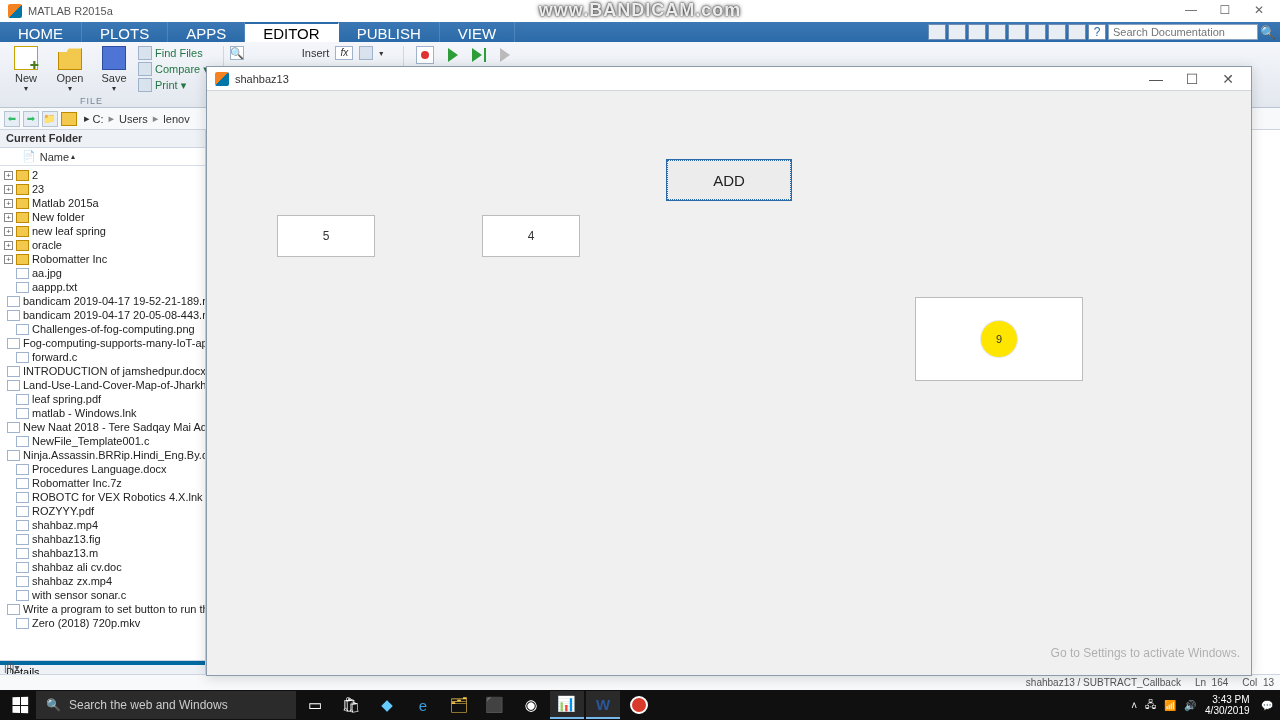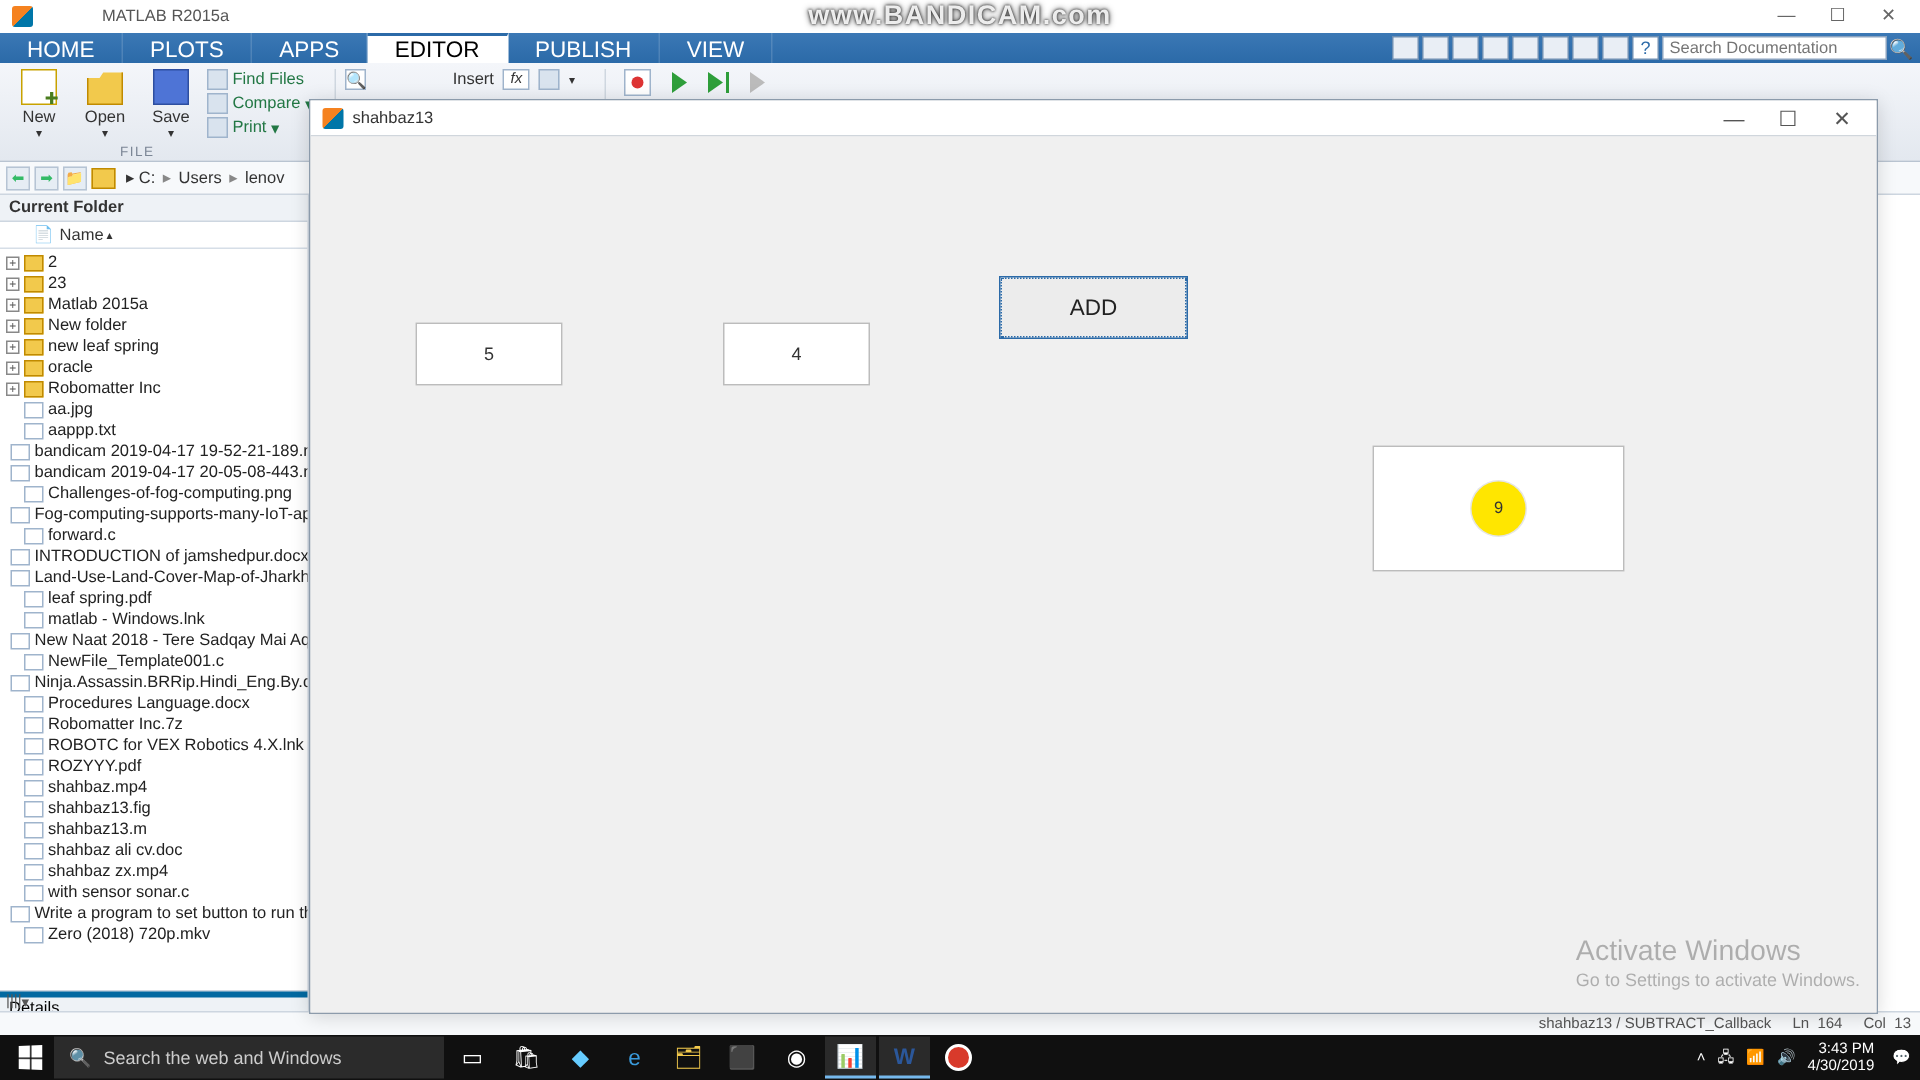--- a/index.html
+++ b/index.html
@@ -1,18 +1,18 @@
 <!DOCTYPE html>
 <html><head>
 <meta charset="utf-8">
 <style>
 * { margin: 0; padding: 0; box-sizing: border-box; font-family: "Segoe UI", Arial, sans-serif; }
 html, body { width: 1280px; height: 720px; overflow: hidden; background: #fff; }
 
-.titlebar { height: 22px; background: #fff; display: flex; align-items: center; padding: 0 8px; font-size: 11px; color: #555; position: relative; gap: 40px; }
+.titlebar { height: 22px; background: #fff; display: flex; align-items: center; padding: 0 8px; font-size: 11px; color: #555; position: relative; }
 .titlebar .mat-logo { width: 14px; height: 14px; margin-right: 6px; background: linear-gradient(135deg,#f58220 0 50%,#0076a8 50% 100%); border-radius: 2px; }
 .titlebar .win-controls { position: absolute; right: 4px; top: 0; display: flex; }
 .titlebar .win-controls div { width: 34px; height: 20px; display: flex; align-items: center; justify-content: center; font-size: 12px; color: #666; }
 .watermark { position: absolute; left: 50%; top: 0; transform: translateX(-50%); font-weight: 700; font-size: 18px; letter-spacing: 1px; color: rgba(255,255,255,.9); text-shadow: 0 0 4px #444,0 0 2px #000; z-index: 200; pointer-events: none; } 
 
 .tabstrip { height: 20px; background: linear-gradient(#3b78b5,#2b6aa8); display: flex; }
 .tab { padding: 3px 18px 0; font-size: 15px; color: #fff; border-right: 1px solid rgba(255,255,255,.15); }
 .tab.active { background: #fff; color: #000; border-top: 2px solid #2b6aa8; padding-top: 1px; }
 .tabstrip .right-tools { margin-left: auto; display: flex; align-items: center; padding-right: 4px; gap: 2px; }
 .right-tools .tool { width: 18px; height: 16px; background: #e9eef5; border: 1px solid #6e8fb3; }
@@ -372,31 +372,30 @@
     <span>shahbaz13</span>
     <div class="win-controls">
       <div>—</div>
       <div>☐</div>
       <div>✕</div>
     </div>
   </div>
   <div class="figure-body">
     <input class="gui-input" style="left: 70px; top: 124px;" value="5">
     <input class="gui-input" style="left: 275px; top: 124px;" value="4">
-    <div class="gui-btn selected" style="left:460px;top:94px">ADD</div>
+    <div class="gui-btn selected" style="left:460px;top:69px">ADD</div>
     <div class="gui-output" style="left:708px;top:206px">
       <div class="cursor-dot">
           <span>9</span>
         </div>
     </div>
   </div>
 </div>
 
 <div class="activate">
-  <div class="t1">Activate Windows</div>
   <div class="t2">Go to Settings to activate Windows.</div>
 </div>
 
 <div class="statusbar">
   <div class="right">
     <span>shahbaz13 / SUBTRACT_Callback</span>
     <span><span>Ln</span>&nbsp;&nbsp;<span>164</span></span>
     <span><span>Col</span>&nbsp;&nbsp;<span>13</span></span>
   </div>
 </div>

